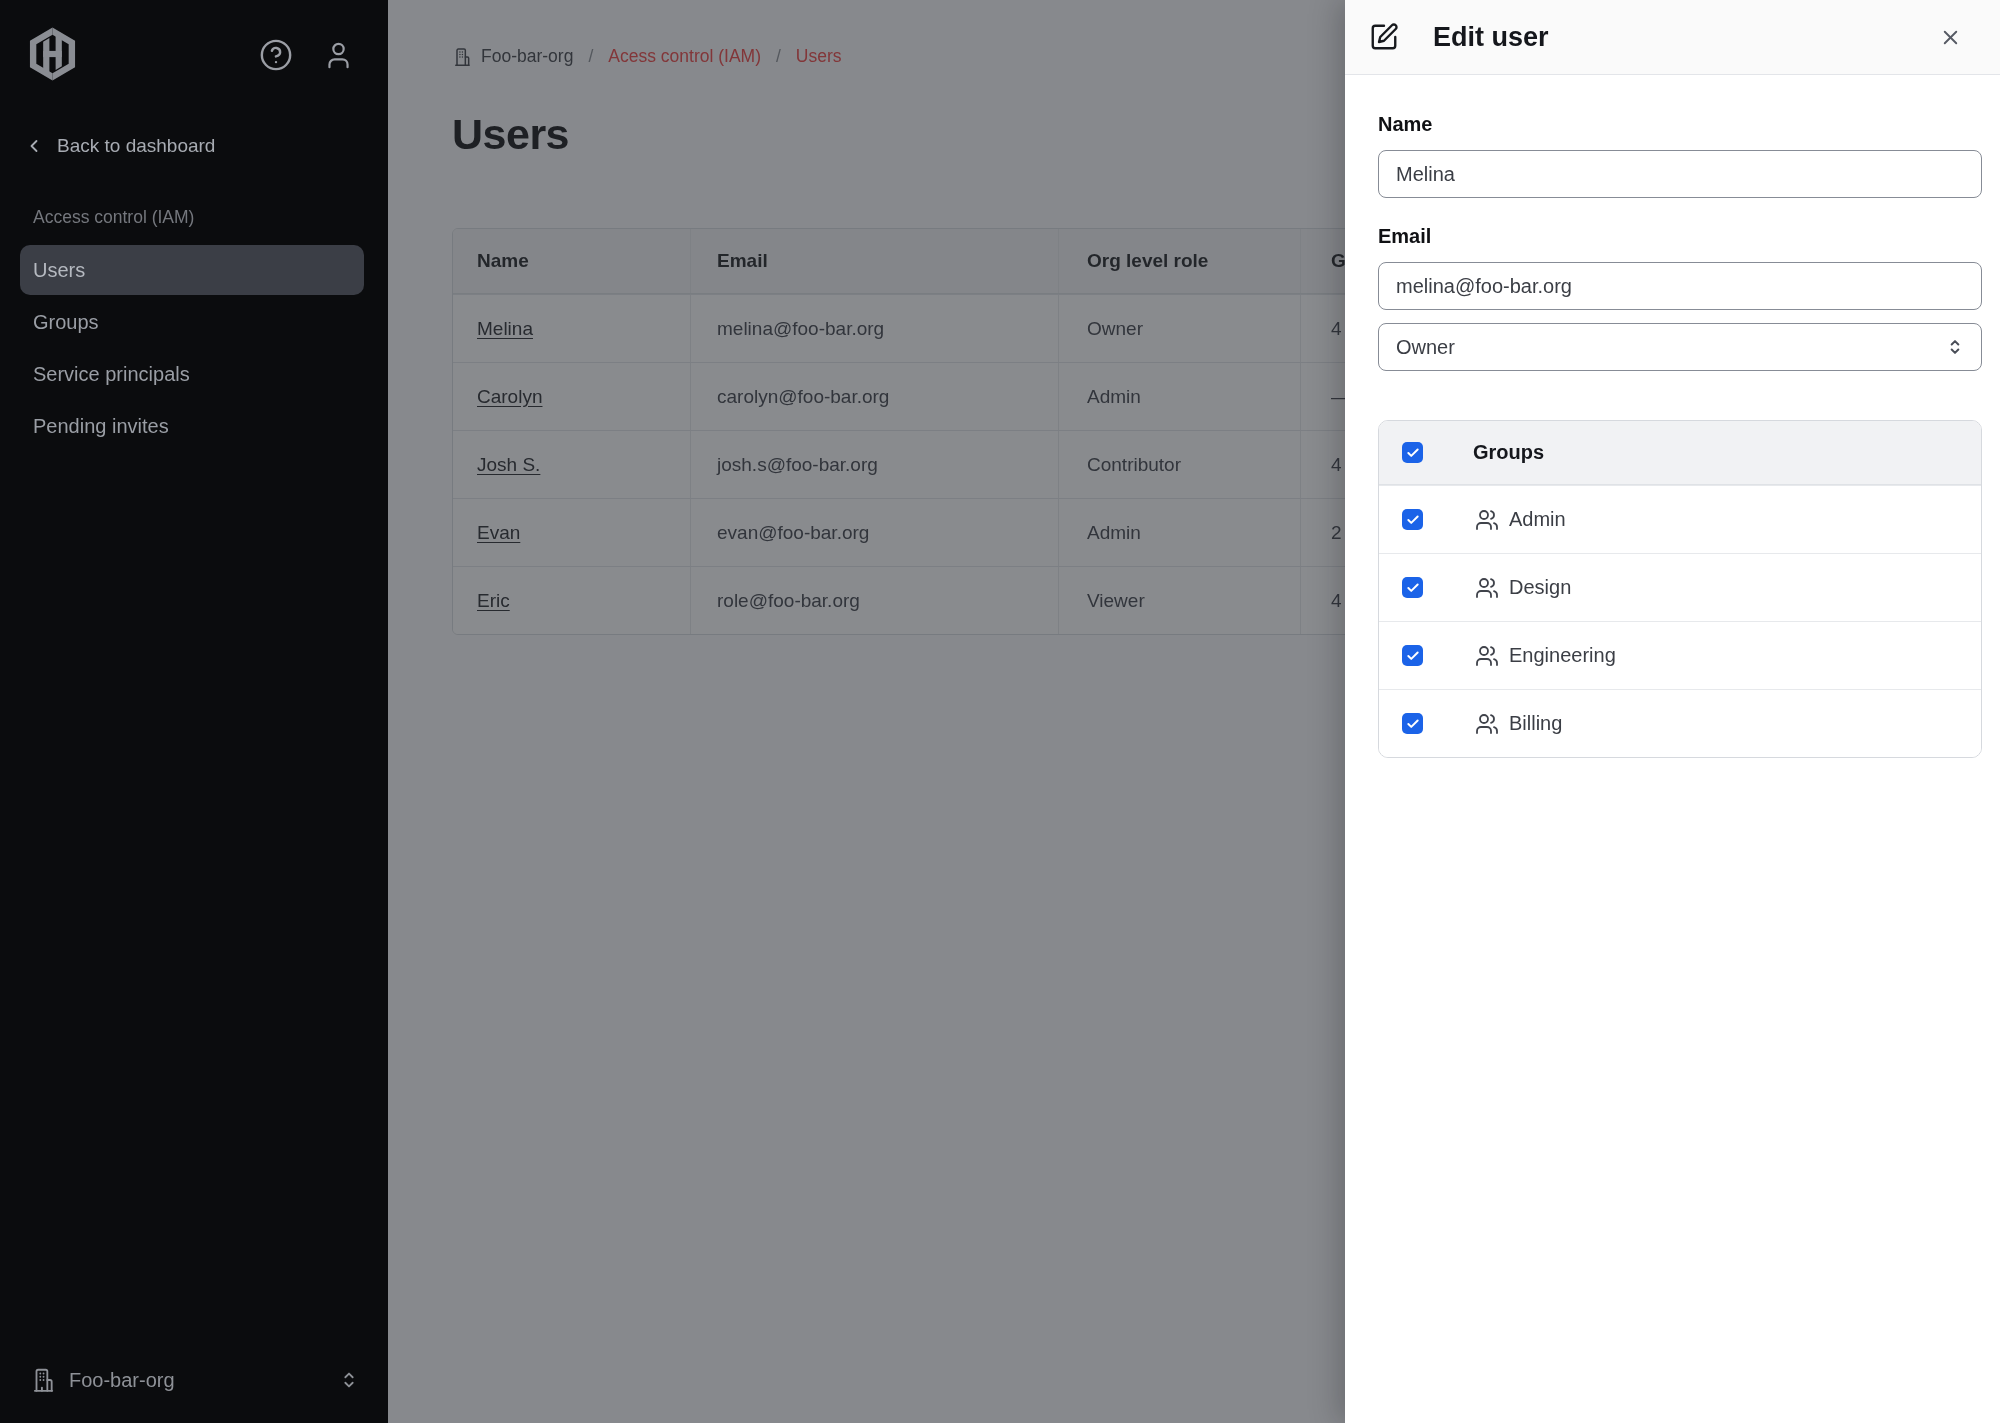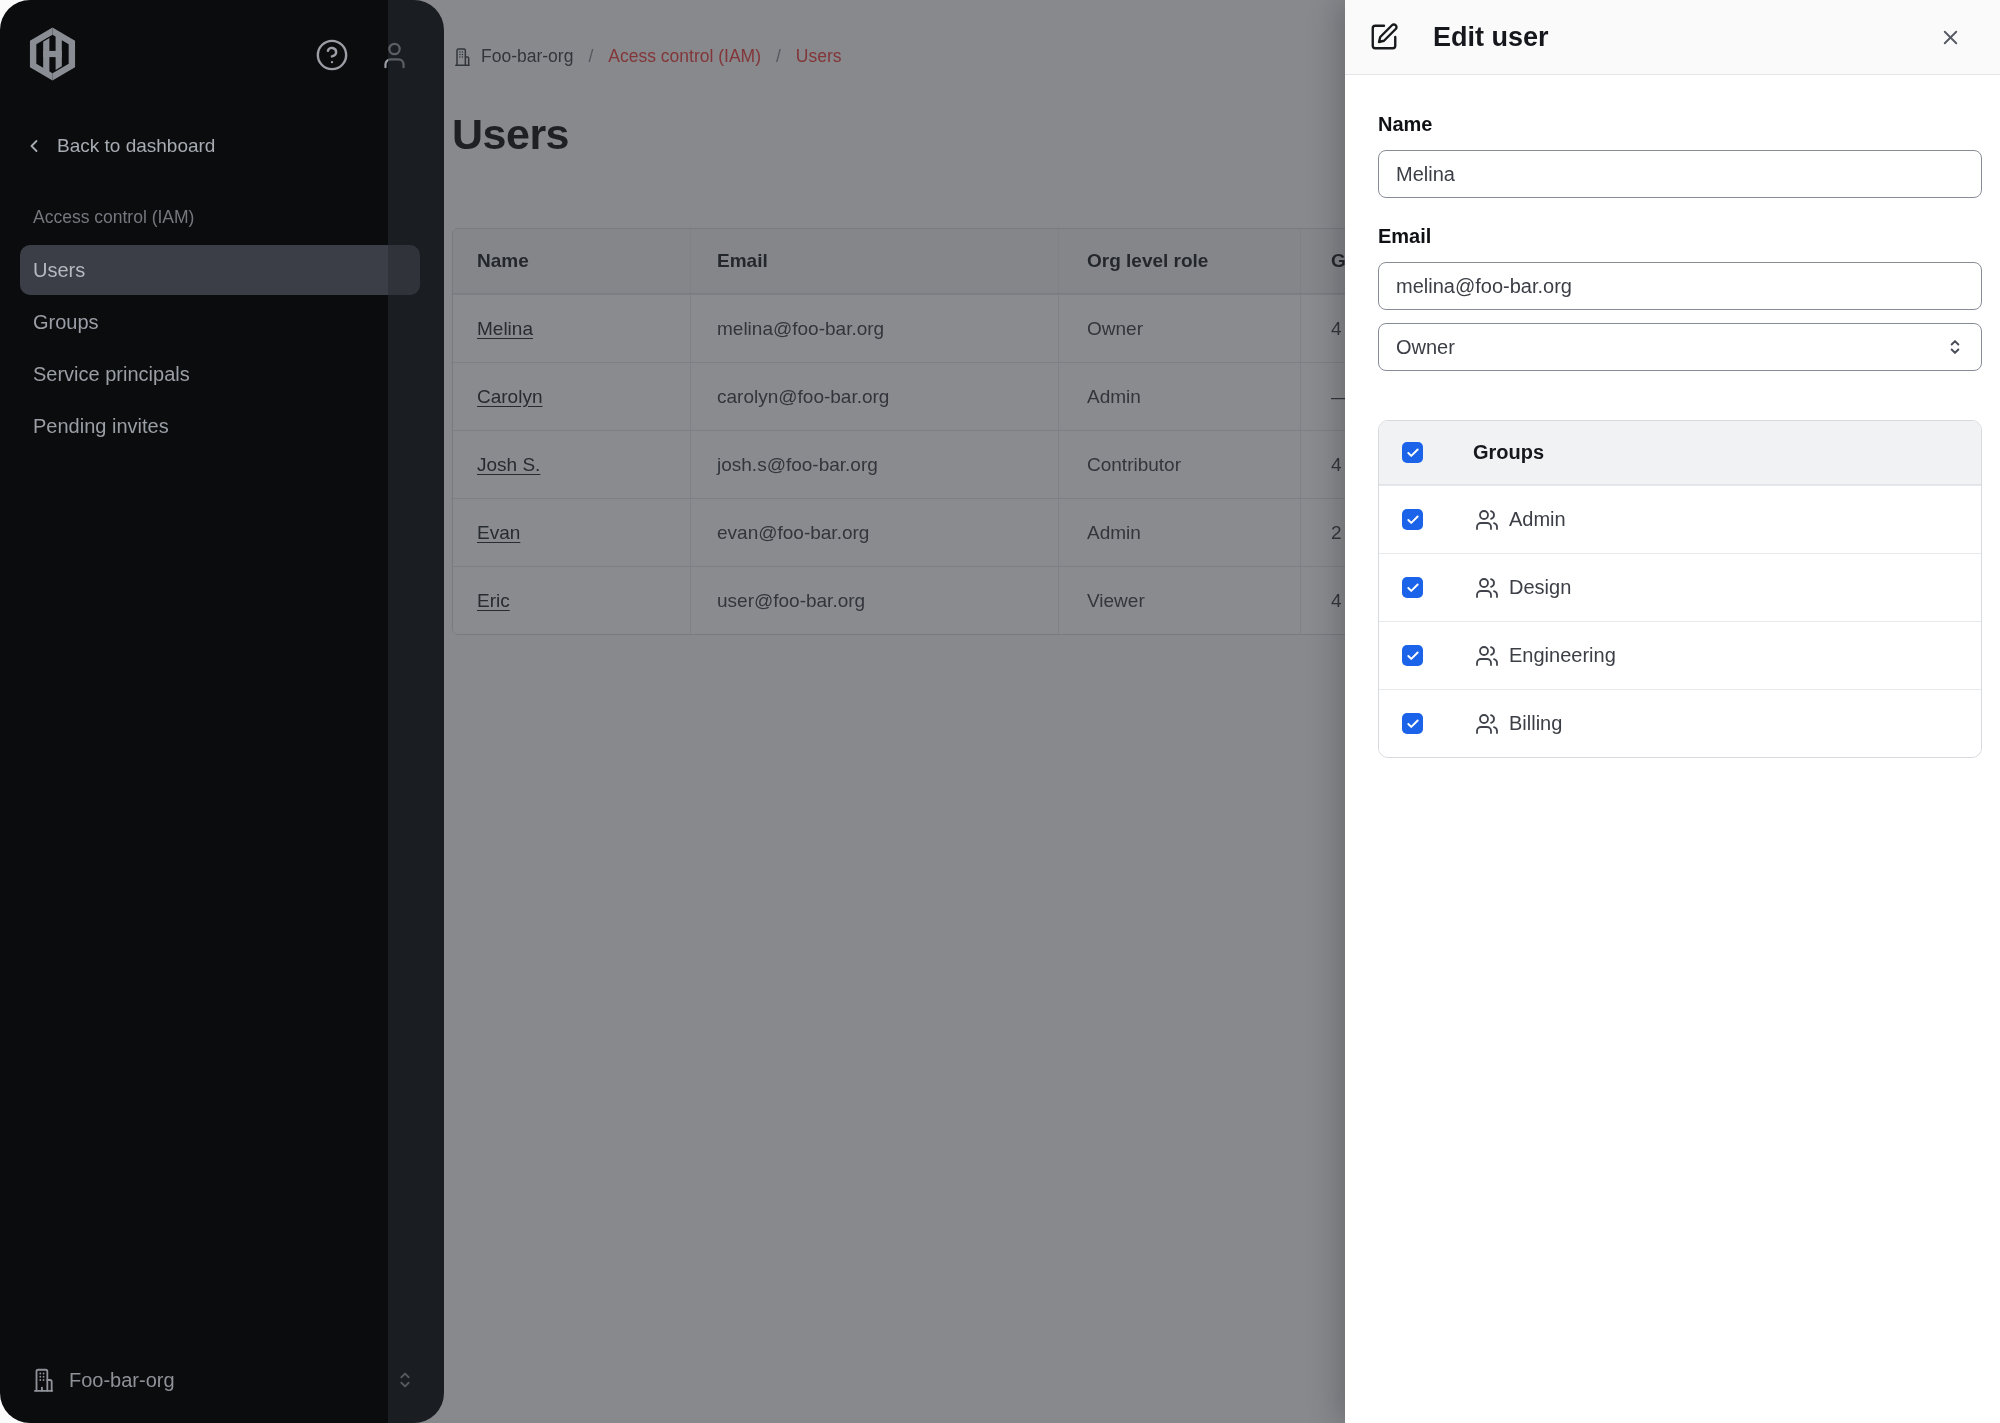--- a/index.html
+++ b/index.html
@@ -1,21 +1,21 @@
 <!DOCTYPE html>
 <html><head>
 <meta charset="utf-8">
 <style>
   html,body{margin:0;padding:0;}
   body{font-family:"Liberation Sans",sans-serif;background:#222;}
   .app{position:relative;width:2000px;height:1423px;overflow:hidden;background:#fbfbfc;}
   svg{display:block;}
 
   
-  .sidebar{position:absolute;left:0;top:0;width:444px;height:100%;background:#0b0c0e;z-index:10;border-radius:30px;}
+  .sidebar{position:absolute;left:0;top:0;width:388px;height:100%;background:#0b0c0e;z-index:10;}
   .logo{position:absolute;left:26px;top:26px;width:53px;height:56px;color:#8a8d93;}
   .side-top-icons{position:absolute;top:38px;right:34px;display:flex;align-items:center;gap:30px;}
   .icon-btn{background:none;border:none;padding:0;margin:0;color:#9b9ea5;cursor:pointer;}
   .back-link{position:absolute;left:24px;top:135px;display:flex;align-items:center;gap:13px;color:#a7abb2;font-size:19px;cursor:pointer;text-decoration:none;}
   .section-label{position:absolute;left:33px;top:207px;font-size:17.5px;color:#74777d;}
   .side-nav{position:absolute;left:20px;top:245px;right:24px;display:flex;flex-direction:column;gap:2px;}
   .nav-item{height:50px;border-radius:10px;display:flex;align-items:center;padding-left:13px;font-size:20px;color:#9a9ea5;cursor:pointer;}
   .nav-item.active{background:#3b3e46;color:#b5b9c0;}
   .org-switcher{position:absolute;left:30px;right:28px;bottom:30px;display:flex;align-items:center;color:#8e9197;font-size:20px;cursor:pointer;}
   .org-switcher .org-label{margin-left:13px;}
@@ -195,21 +195,21 @@
             <span class="user-link">Evan</span>
           </div>
         <div class="td c2">evan@foo-bar.org</div>
         <div class="td c3">Admin</div>
         <div class="td c4">2</div>
       </div>
       <div class="tr">
         <div class="td c1">
             <span class="user-link">Eric</span>
           </div>
-        <div class="td c2">user@foo-bar.org</div>
+        <div class="td c2">role@foo-bar.org</div>
         <div class="td c3">Viewer</div>
         <div class="td c4">4</div>
       </div>
     </div>
   </main>
 
   <div class="scrim"></div>
 
   <section class="drawer">
     <header class="drawer-header">

